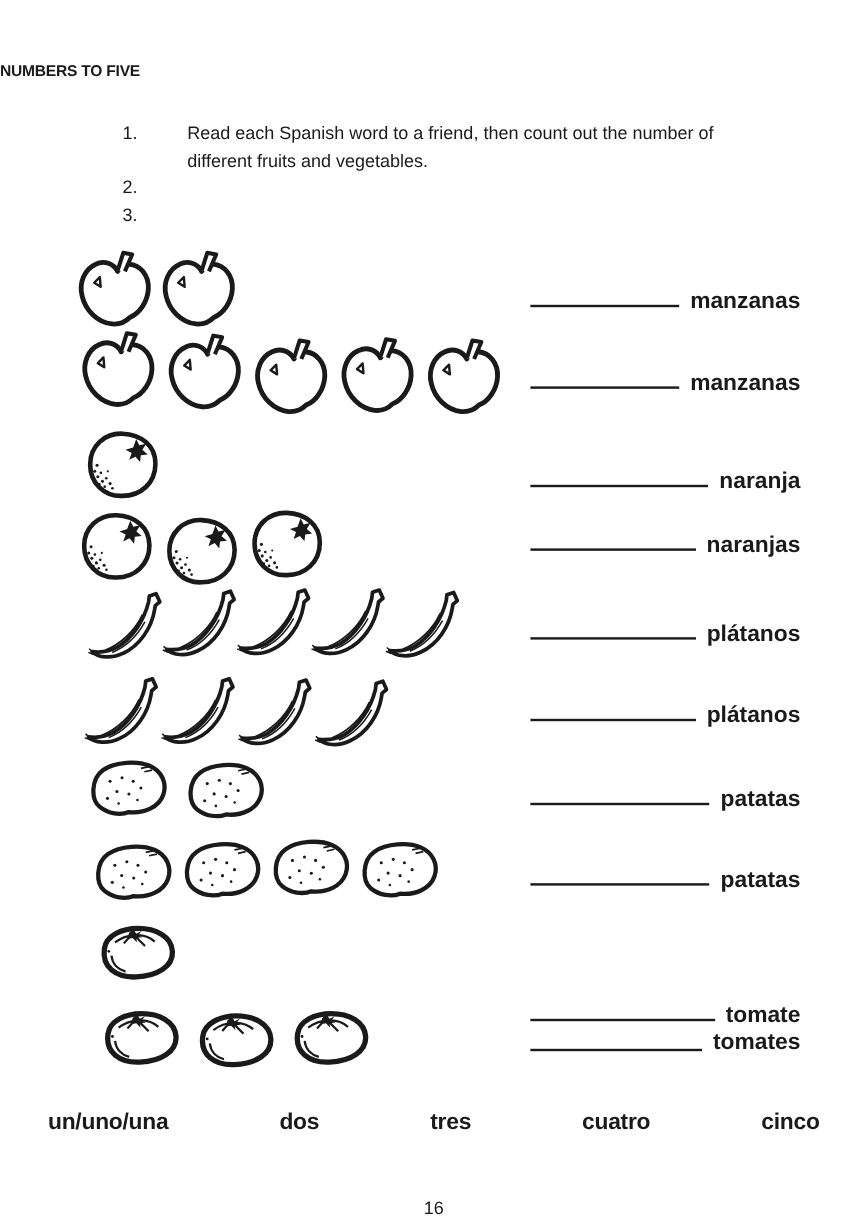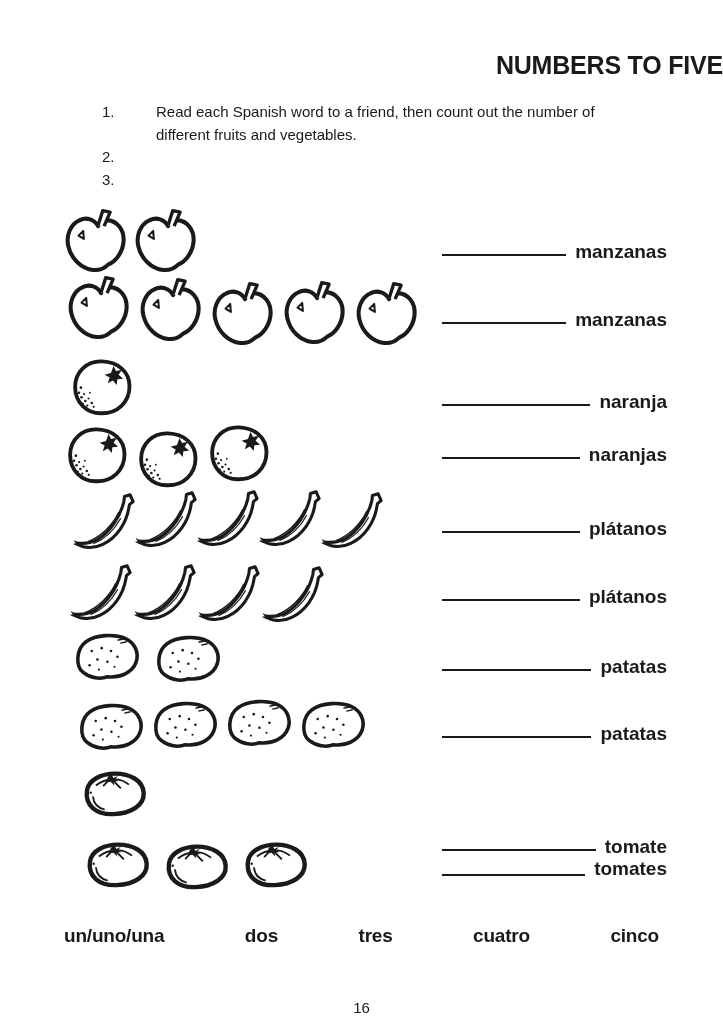--- a/index.html
+++ b/index.html
@@ -1,37 +1,37 @@
 <!DOCTYPE html>
 <html><head>
 <meta charset="utf-8">
 <style>
   html,body{margin:0;padding:0;background:#ffffff;}
   .sheet{
     position:relative;width:723px;height:1024px;background:#ffffff;
     font-family:"Liberation Sans",sans-serif;color:#1a1a1a;overflow:hidden;
   }
   .title{
-    position:absolute;top:51px;left:0;width:100%;text-align:right;
-    font-size:25px;font-weight:bold;letter-spacing:-0.2px;margin:0;
+    position:absolute;top:51px;left:0;width:100%;text-align:left;
+    font-size:13px;font-weight:bold;letter-spacing:-0.2px;margin:0;
   }
   .instructions{position:absolute;top:101px;left:102px;width:540px;font-size:15px;line-height:22.5px;}
   .instr{display:flex;}
   .instr .num{width:54px;flex:0 0 54px;}
   .instr .txt{width:486px;}
   .imgs{position:absolute;display:flex;align-items:flex-start;}
   .imgs svg{display:block;flex:0 0 auto;}
   .answer{
     position:absolute;left:442px;width:225px;height:18px;
     display:flex;align-items:flex-end;gap:9px;
   }
   .blank{flex:1;height:16px;border-bottom:2px solid #1a1a1a;}
   .flabel{font-size:19px;font-weight:bold;white-space:nowrap;margin-bottom:-4px;line-height:16px;}
   .word-bank{
-    position:absolute;top:925px;left:0;right:0;padding:0 64px;
+    position:absolute;top:925px;left:0;right:0;padding:0 40px;
     display:flex;justify-content:space-between;
     font-size:19px;font-weight:bold;letter-spacing:-0.2px;
   }
   .page-num{position:absolute;top:979px;left:0;width:100%;text-align:center;font-size:15px;margin-top:20px;}
   .defs{position:absolute;width:0;height:0;overflow:hidden;}
 </style>
 </head>
 <body>
 
 <svg class="defs" aria-hidden="true">

